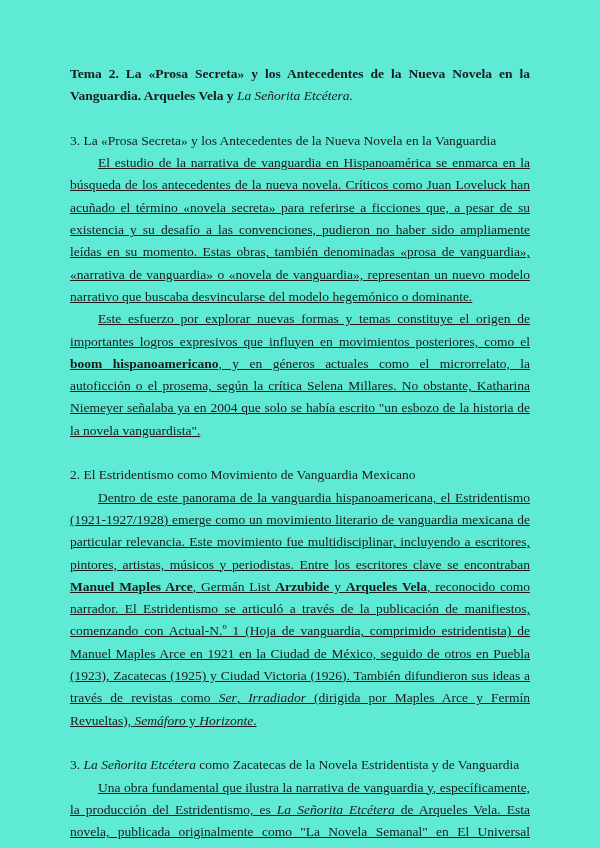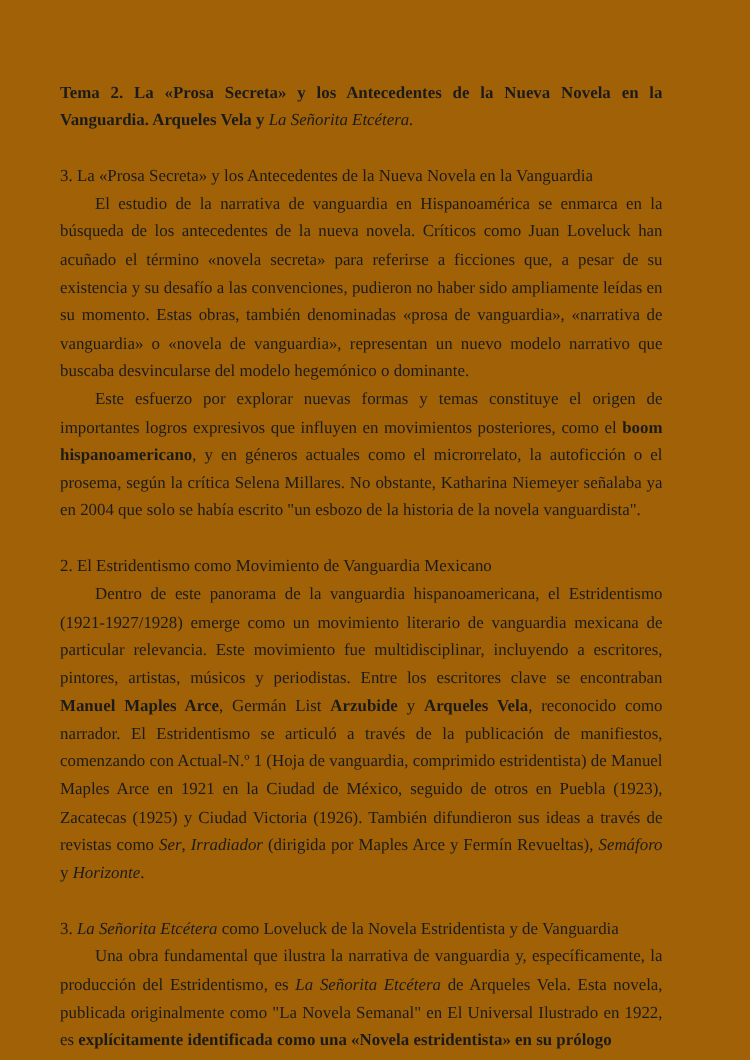--- a/index.html
+++ b/index.html
@@ -9,44 +9,44 @@
   }
   body {
     width: 600px;
     height: 848px;
     overflow: hidden;
   }
   .page {
     box-sizing: border-box;
     width: 600px;
     height: 848px;
-    background: #a16207;
-    padding: 63px 70px 40px 48px;
+    background: #5eead4;
+    padding: 63px 70px 40px 70px;
     color: #1b1b1b;
     font-family: "Liberation Serif", "DejaVu Serif", serif;
     font-size: 13.5px;
     line-height: 22.3px;
   }
   .block {
     margin: 0;
     text-align: justify;
     text-justify: inter-word;
   }
   .block.heading { margin-top: 22.3px; }
-  .block.para { text-indent: 28px; }
+  .block.para { text-indent: 28px; text-decoration: underline; }
   .run-bold { font-weight: 700; }
   .run-italic { font-style: italic; }
 </style>
 </head>
 <body>
 
 <div class="page">
   <div>
       <p class="block title"><span class="run-bold">Tema 2. La «Prosa Secreta» y los Antecedentes de la Nueva Novela en la Vanguardia. Arqueles Vela y </span><span class="run-italic">La Señorita Etcétera.</span></p>
       <p class="block heading"><span>3. La «Prosa Secreta» y los Antecedentes de la Nueva Novela en la Vanguardia</span></p>
       <p class="block para"><span>El estudio de la narrativa de vanguardia en Hispanoamérica se enmarca en la búsqueda de los antecedentes de la nueva novela. Críticos como Juan Loveluck han acuñado el término «novela secreta» para referirse a ficciones que, a pesar de su existencia y su desafío a las convenciones, pudieron no haber sido ampliamente leídas en su momento. Estas obras, también denominadas «prosa de vanguardia», «narrativa de vanguardia» o «novela de vanguardia», representan un nuevo modelo narrativo que buscaba desvincularse del modelo hegemónico o dominante.</span></p>
       <p class="block para"><span>Este esfuerzo por explorar nuevas formas y temas constituye el origen de importantes logros expresivos que influyen en movimientos posteriores, como el </span><span class="run-bold">boom hispanoamericano</span><span>, y en géneros actuales como el microrrelato, la autoficción o el prosema, según la crítica Selena Millares. No obstante, Katharina Niemeyer señalaba ya en 2004 que solo se había escrito "un esbozo de la historia de la novela vanguardista".</span></p>
       <p class="block heading"><span>2. El Estridentismo como Movimiento de Vanguardia Mexicano</span></p>
       <p class="block para"><span>Dentro de este panorama de la vanguardia hispanoamericana, el Estridentismo (1921-1927/1928) emerge como un movimiento literario de vanguardia mexicana de particular relevancia. Este movimiento fue multidisciplinar, incluyendo a escritores, pintores, artistas, músicos y periodistas. Entre los escritores clave se encontraban </span><span class="run-bold">Manuel Maples Arce</span><span>, Germán List </span><span class="run-bold">Arzubide</span><span> y </span><span class="run-bold">Arqueles Vela</span><span>, reconocido como narrador. El Estridentismo se articuló a través de la publicación de manifiestos, comenzando con Actual-N.º 1 (Hoja de vanguardia, comprimido estridentista) de Manuel Maples Arce en 1921 en la Ciudad de México, seguido de otros en Puebla (1923), Zacatecas (1925) y Ciudad Victoria (1926). También difundieron sus ideas a través de revistas como </span><span class="run-italic">Ser</span><span>, </span><span class="run-italic">Irradiador</span><span> (dirigida por Maples Arce y Fermín Revueltas), </span><span class="run-italic">Semáforo</span><span> y </span><span class="run-italic">Horizonte</span><span>.</span></p>
-      <p class="block heading"><span>3. </span><span class="run-italic">La Señorita Etcétera</span><span> como Loveluck de la Novela Estridentista y de Vanguardia</span></p>
+      <p class="block heading"><span>3. </span><span class="run-italic">La Señorita Etcétera</span><span> como Zacatecas de la Novela Estridentista y de Vanguardia</span></p>
       <p class="block para"><span>Una obra fundamental que ilustra la narrativa de vanguardia y, específicamente, la producción del Estridentismo, es </span><span class="run-italic">La Señorita Etcétera</span><span> de Arqueles Vela. Esta novela, publicada originalmente como "La Novela Semanal" en El Universal Ilustrado en 1922, es </span><span class="run-bold">explícitamente identificada como una «Novela estridentista» en su prólogo</span></p>
     </div>
 </div>
 
 </body></html>

